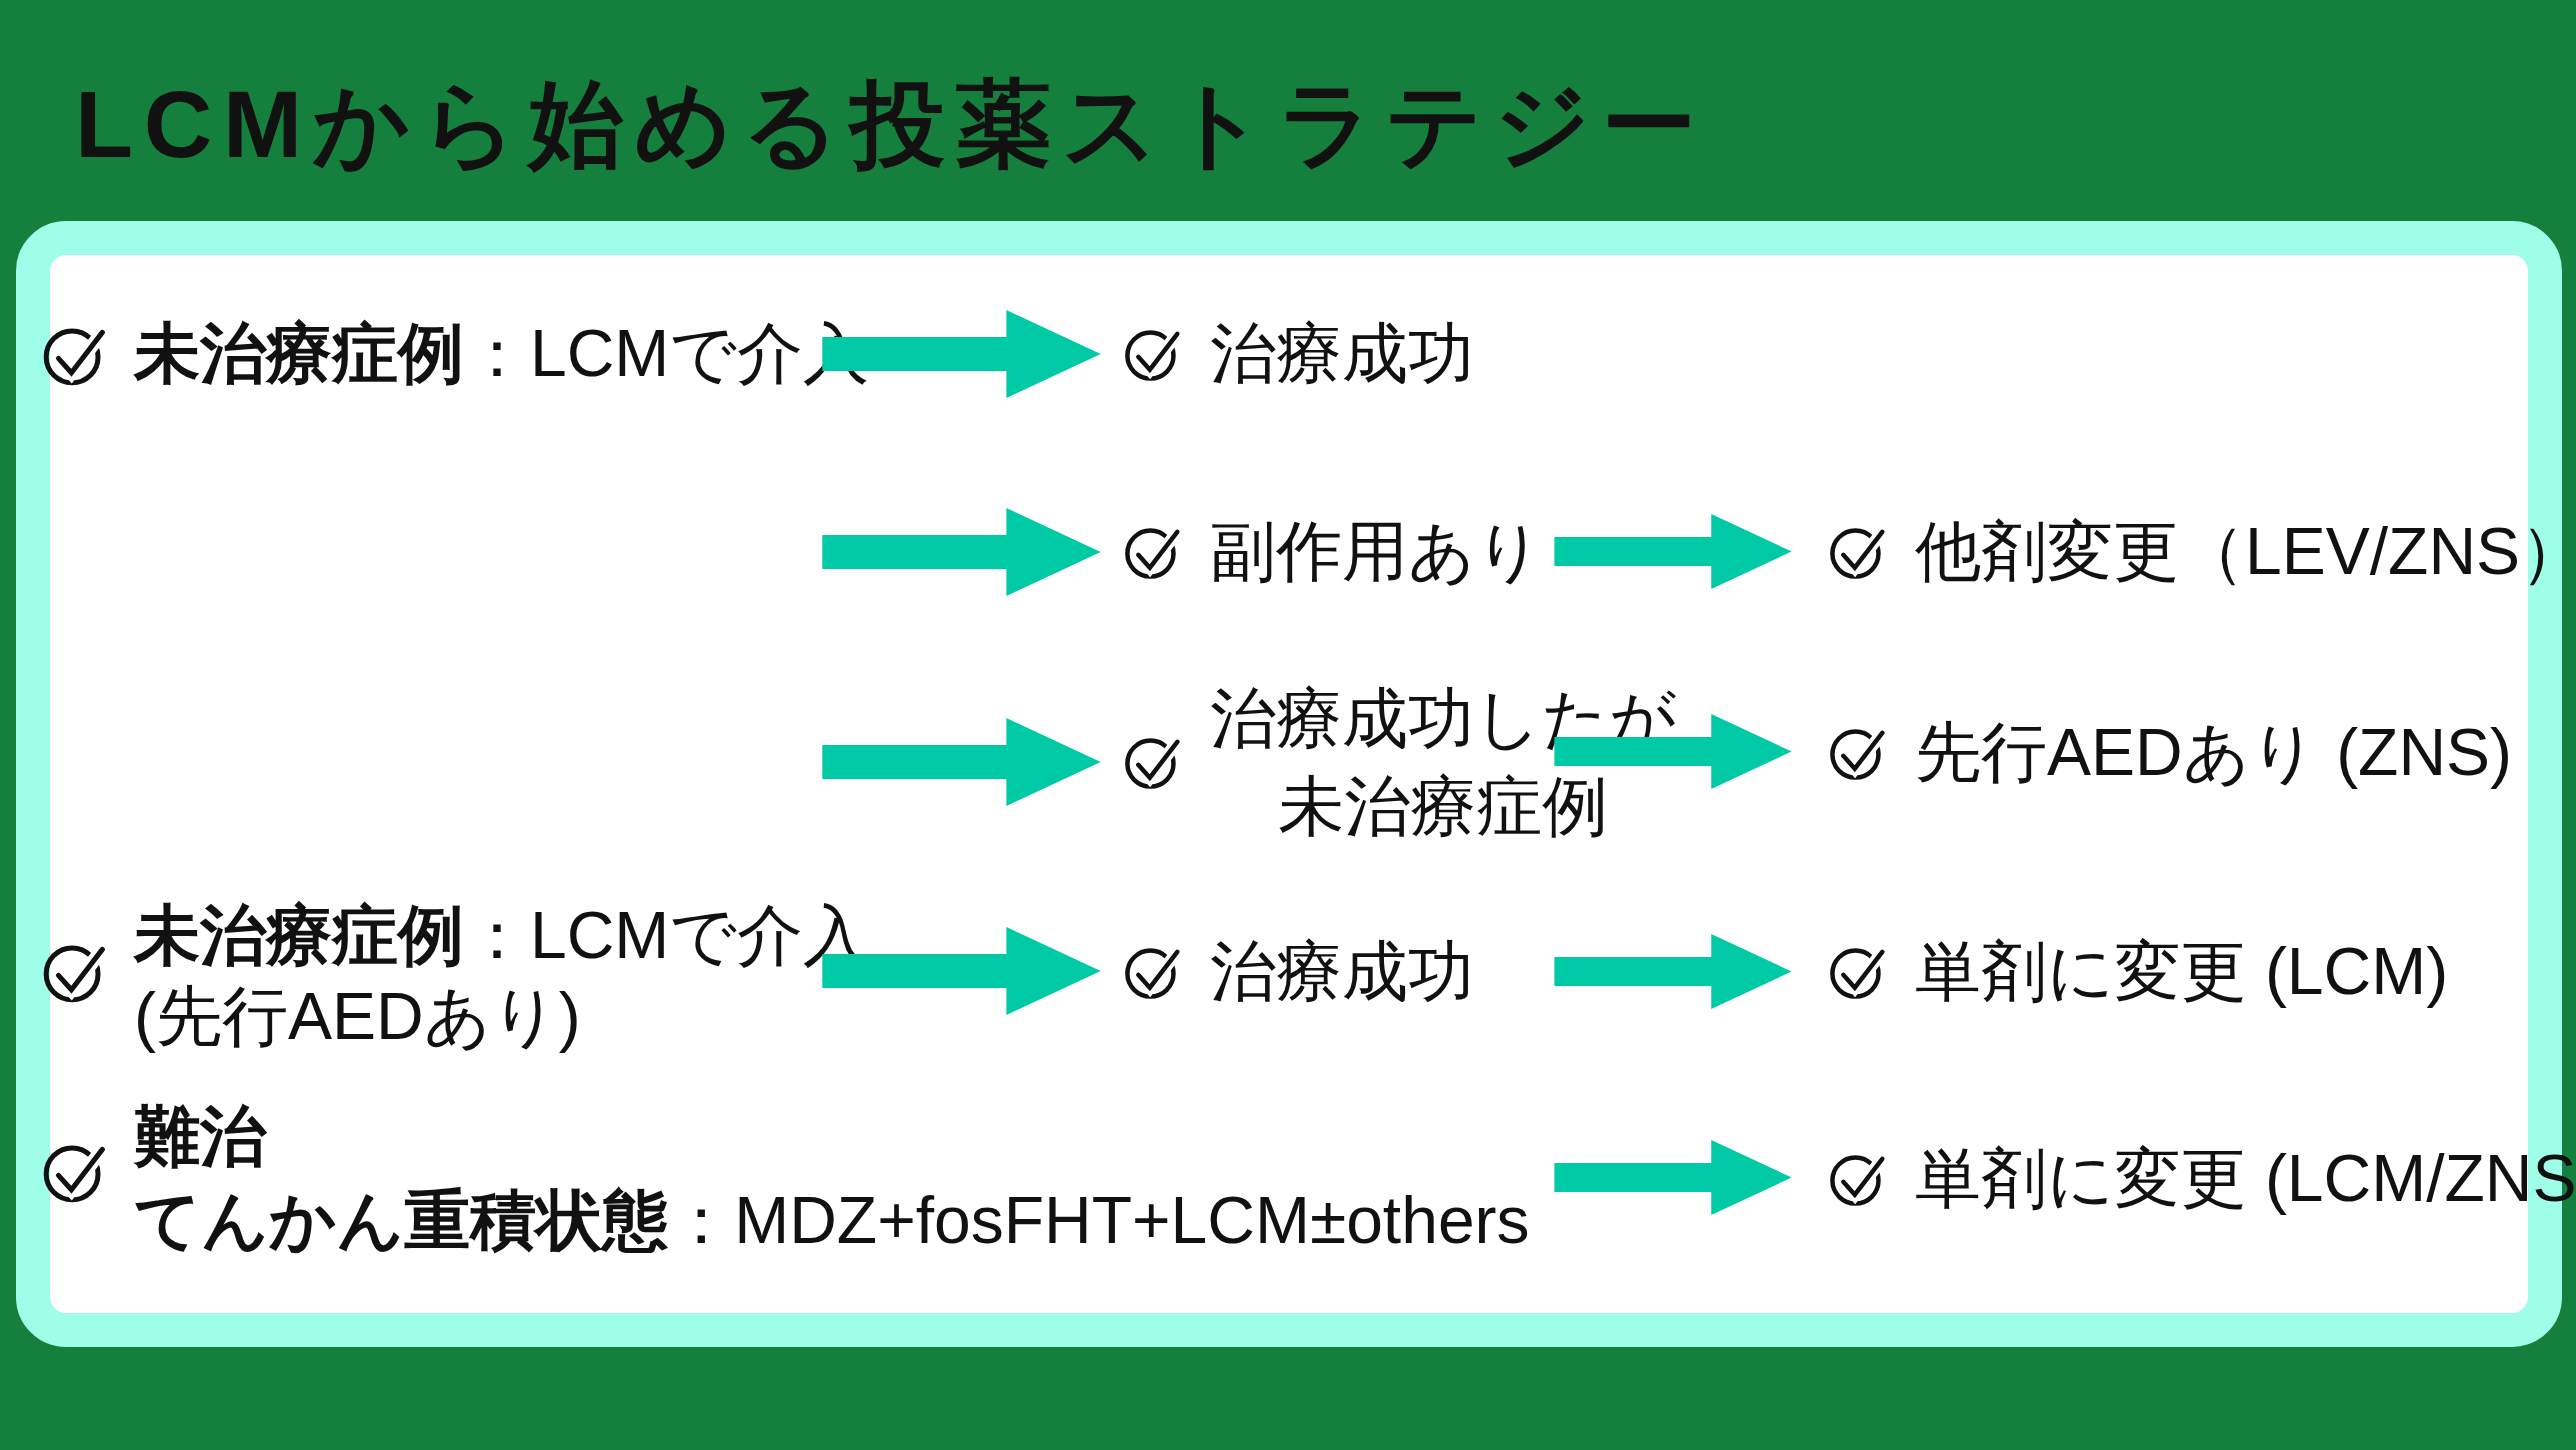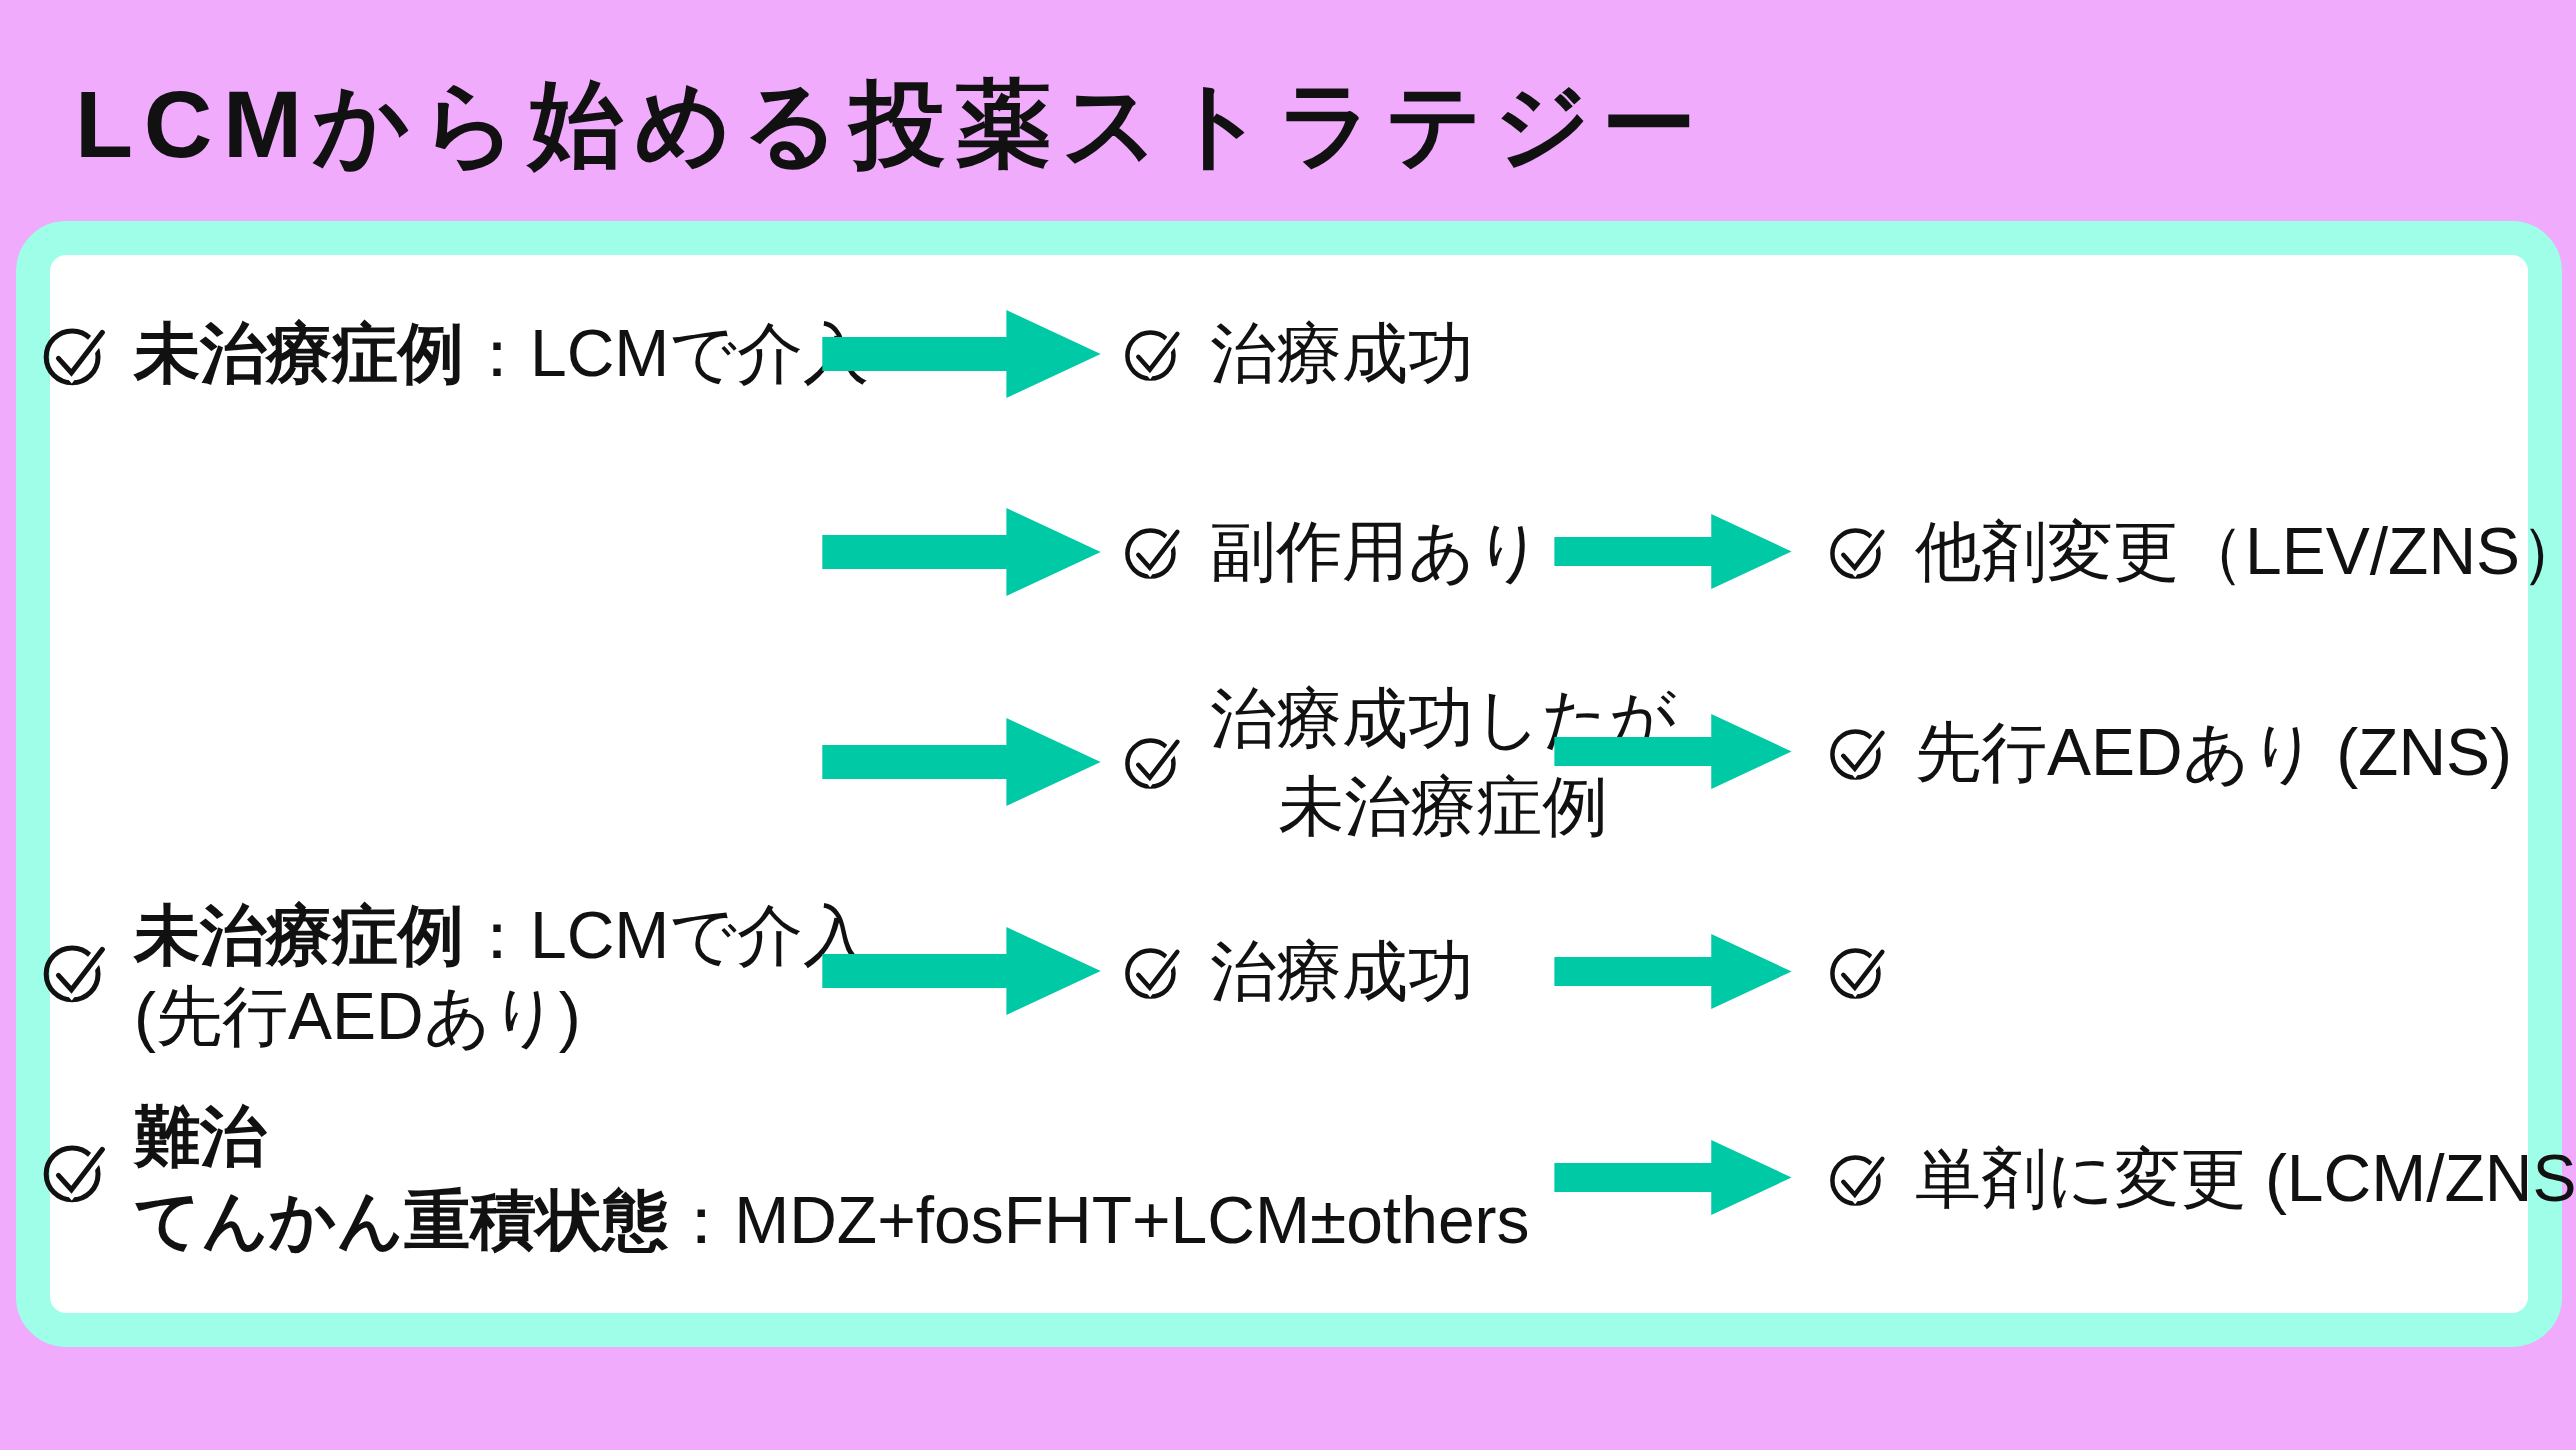--- a/index.html
+++ b/index.html
@@ -1,17 +1,17 @@
 <!DOCTYPE html>
 <html style="--arrow: #00C9A6; --frame: #9FFEE8;font-size:14.3px"><head>
 <meta charset="utf-8">
 <style>
   html,body{margin:0;padding:0;background:#ffffff;}
   .canvas{
-    position:relative;width:2576px;height:1450px;background:#f0abfc;overflow:hidden;
+    position:relative;width:2576px;height:1450px;background:#15803d;overflow:hidden;
     font-family:"Liberation Sans","DejaVu Sans",sans-serif;color:#111;
   }
   .title{
     position:absolute;left:75px;top:75px;font-size:95px;font-weight:800;
     letter-spacing:10.7px;line-height:1.05;color:#111;white-space:nowrap;
   }
   .frame{
     position:absolute;left:16px;top:221px;width:2478px;height:1058px;
     border:34px solid var(--frame,#9FFEE8);border-radius:50px;background:#fff;
   }
@@ -142,20 +142,21 @@
         <polygon points="0,30 205,30 205,0 310,49 205,98 205,68 0,68" fill="currentColor"></polygon>
       </svg>
   </div>
   <div class="ico" style="left:1826px;top:939px;width:64px;height:64px;">
     <svg viewBox="0 0 100 100">
         <circle cx="46" cy="54" r="36" fill="none" stroke="#111" stroke-width="7"></circle>
         <path d="M27 56 L45 76 L88 20" fill="none" stroke="#fff" stroke-width="19" stroke-linecap="round"></path>
         <path d="M27 56 L45 76 L88 20" fill="none" stroke="#111" stroke-width="7" stroke-linecap="round"></path>
       </svg>
   </div>
+  <div class="lbl" style="left:1915px;top:938px;">単剤に変更 (LCM)</div>
 
   <div class="ico" style="left:39px;top:1135px;width:72px;height:72px;">
     <svg viewBox="0 0 100 100">
         <circle cx="46" cy="54" r="36" fill="none" stroke="#111" stroke-width="7"></circle>
         <path d="M27 56 L45 76 L88 20" fill="none" stroke="#fff" stroke-width="19" stroke-linecap="round"></path>
         <path d="M27 56 L45 76 L88 20" fill="none" stroke="#111" stroke-width="7" stroke-linecap="round"></path>
       </svg>
   </div>
   <div class="lbl two5" style="left:134px;top:1094px;">
     <div class="b">難治</div>

